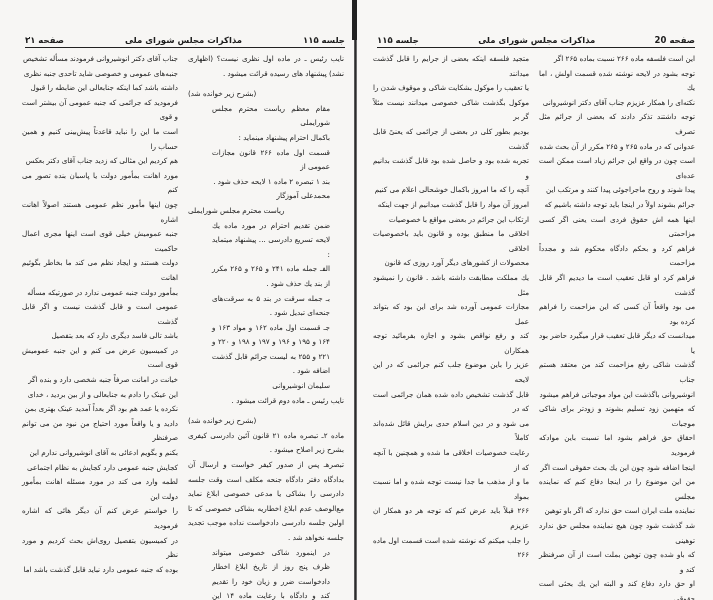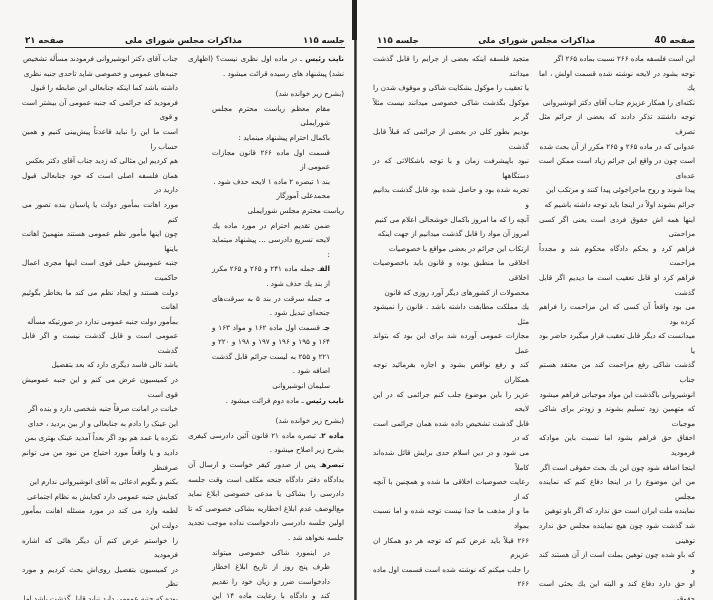--- a/index.html
+++ b/index.html
@@ -38,47 +38,46 @@
     position: absolute; top: 52px; display: flex; flex-direction: row-reverse;
     gap: 10px; direction: rtl;
   }
   .page-left .columns { left: 22px; width: 322px; }
   .page-right .columns { left: 16px; width: 325px; }
   .col {
     width: 156px; font-size: 7.2px; line-height: 14.6px;
     text-align: justify; direction: rtl; unicode-bidi: plaintext;
   }
   .col p { margin: 0; }
-  .col .center { text-align: right; }
+  .col .center { text-align: left; }
   .col .indent { padding-right: 14px; margin-left: 24px; }
   .col .spacer { height: 6px; }
-  .b { font-weight: bold; }
+  .b { font-weight: normal; }
 </style>
 </head>
 <body>
 
 <div class="spread">
 
   <div class="page page-left">
     <div class="header">
       <span>جلسه ۱۱۵</span>
       <span>مذاکرات مجلس شورای ملی</span>
       <span>صفحه ۳۱</span>
     </div>
     <div class="columns">
       <div class="col" id="lp-col-r">
           <p>جناب آقای دکتر انوشیروانی فرمودند مسأله تشخیص</p>
           <p>جنبه‌های عمومی و خصوصی شاید تاحدی جنبه نظری</p>
           <p>داشته باشد کما اینکه جنابعالی این ضابطه را قبول</p>
           <p>فرمودید که جرائمی که جنبه عمومی آن بیشتر است و قوی</p>
           <p>است ما این را نباید قاعدتاً پیش‌بینی کنیم و همین حساب را</p>
           <p>هم کردیم این مثالی که زدید جناب آقای دکتر بعکس</p>
-          <p>همان فلسفه اصلی است که خود جنابعالی قبول دارید در</p>
           <p>مورد اهانت بمأمور دولت یا پاسبان بنده تصور می کنم</p>
-          <p>چون اینها مأمور نظم عمومی هستند متهمینً اهانت باینها</p>
+          <p>چون اینها مأمور نظم عمومی هستند اصولاً اهانت اشاره</p>
           <p>جنبه عمومیش خیلی قوی است اینها مجری اعمال حاکمیت</p>
           <p>دولت هستند و ایجاد نظم می کند ما بخاطر بگوئیم اهانت</p>
           <p>بمأمور دولت جنبه عمومی ندارد در صورتیکه مسأله</p>
           <p>عمومی است و قابل گذشت نیست و اگر قابل گذشت</p>
           <p>باشد تالی فاسد دیگری دارد که بعد بتفصیل</p>
           <p>در کمیسیون عرض می کنم و این جنبه عمومیش قوی است</p>
           <p>خیانت در امانت صرفاً جنبه شخصی دارد و بنده اگر</p>
           <p>این عینک را دادم به جنابعالی و از بین بردید ، خدای</p>
           <p>نکرده یا عمد هم بود اگر بعداً آمدید عینک بهتری بمن</p>
           <p>دادید و یا واقعاً مورد احتیاج من نبود من می توانم صرفنظر</p>
@@ -115,31 +114,30 @@
         <p><span class="b">نایب رئیس</span> <span>ـ در ماده دوم نظری نیست ؟ آقای طباطبائی بفرمائید .</span></p>
       </div>
     </div>
   </div>
 
   <div class="spine"></div>
   <div class="spine-top"></div>
 
   <div class="page page-right">
     <div class="header">
-      <span>صفحه 40</span>
+      <span>صفحه 20</span>
       <span>مذاکرات مجلس شورای ملی</span>
       <span>جلسه ۱۱۵</span>
     </div>
     <div class="columns">
       <div class="col" id="rp-col-r">
           <p>متجید فلسفه اینکه بعضی از جرایم را قابل گذشت میدانند</p>
           <p>یا تعقیب را موکول بشکایت شاکی و موقوف شدن را</p>
           <p>موکول بگذشت شاکی خصوصی میدانند نیست مثلاً گر بر</p>
-          <p>بودیم بطور کلی در بعضی از جرائمی که قبلاً قابل گذشت</p>
-          <p>نبود باپیشرفت زمان و با توجه باشکالاتی که در دستگاهها</p>
+          <p>بودیم بطور کلی در بعضی از جرائمی که یعنیً قابل گذشت</p>
           <p>تجربه شده بود و حاصل شده بود قابل گذشت بدانیم و</p>
           <p>آنچه را که ما امروز باکمال خوشحالی اعلام می کنیم</p>
           <p>امروز آن مواد را قابل گذشت میدانیم از جهت اینکه</p>
           <p>ارتکاب این جرائم در بعضی مواقع با خصوصیات</p>
           <p>اخلاقی ما منطبق بوده و قانون باید باخصوصیات اخلاقی</p>
           <p>محصولات از کشورهای دیگر آورد روزی که قانون</p>
           <p>یك مملکت مطابقت داشته باشد . قانون را نمیشود مثل</p>
           <p>مجازات عمومی آورده شد برای این بود که بتواند عمل</p>
           <p>کند و رفع نواقص بشود و اجازه بفرمائید توجه همکاران</p>
           <p>عزیز را باین موضوع جلب کنم جرائمی که در این لایحه</p>
@@ -166,20 +164,20 @@
             <p>می بود واقعاً آن کسی که این مزاحمت را فراهم کرده بود</p>
             <p>میدانست که دیگر قابل تعقیب قرار میگیرد حاضر بود یا</p>
             <p>گذشت شاکی رفع مزاحمت کند من معتقد هستم جناب</p>
             <p>انوشیروانی باگذشت این مواد موجباتی فراهم میشود</p>
             <p>که متهمین زود تسلیم بشوند و زودتر برای شاکی موجبات</p>
             <p>احقاق حق فراهم بشود اما نسبت باین موادکه فرمودید</p>
             <p>اینجا اضافه شود چون این یك بحث حقوقی است اگر</p>
             <p>من این موضوع را در اینجا دفاع کنم که نماینده مجلس</p>
             <p>نماینده ملت ایران است حق ندارد که اگر باو توهین</p>
             <p>شد گذشت شود چون هیچ نماینده مجلس حق ندارد توهینی</p>
-            <p>که باو شده چون توهین بملت است از آن هستند کند و</p>
+            <p>که باو شده چون توهین بملت است از آن صرفنظر کند و</p>
             <p>او حق دارد دفاع کند و البته این یك بحثی است حقوقی</p>
           </div>
 
       </div>
     </div>
   </div>
 </div>
 
 </body></html>

